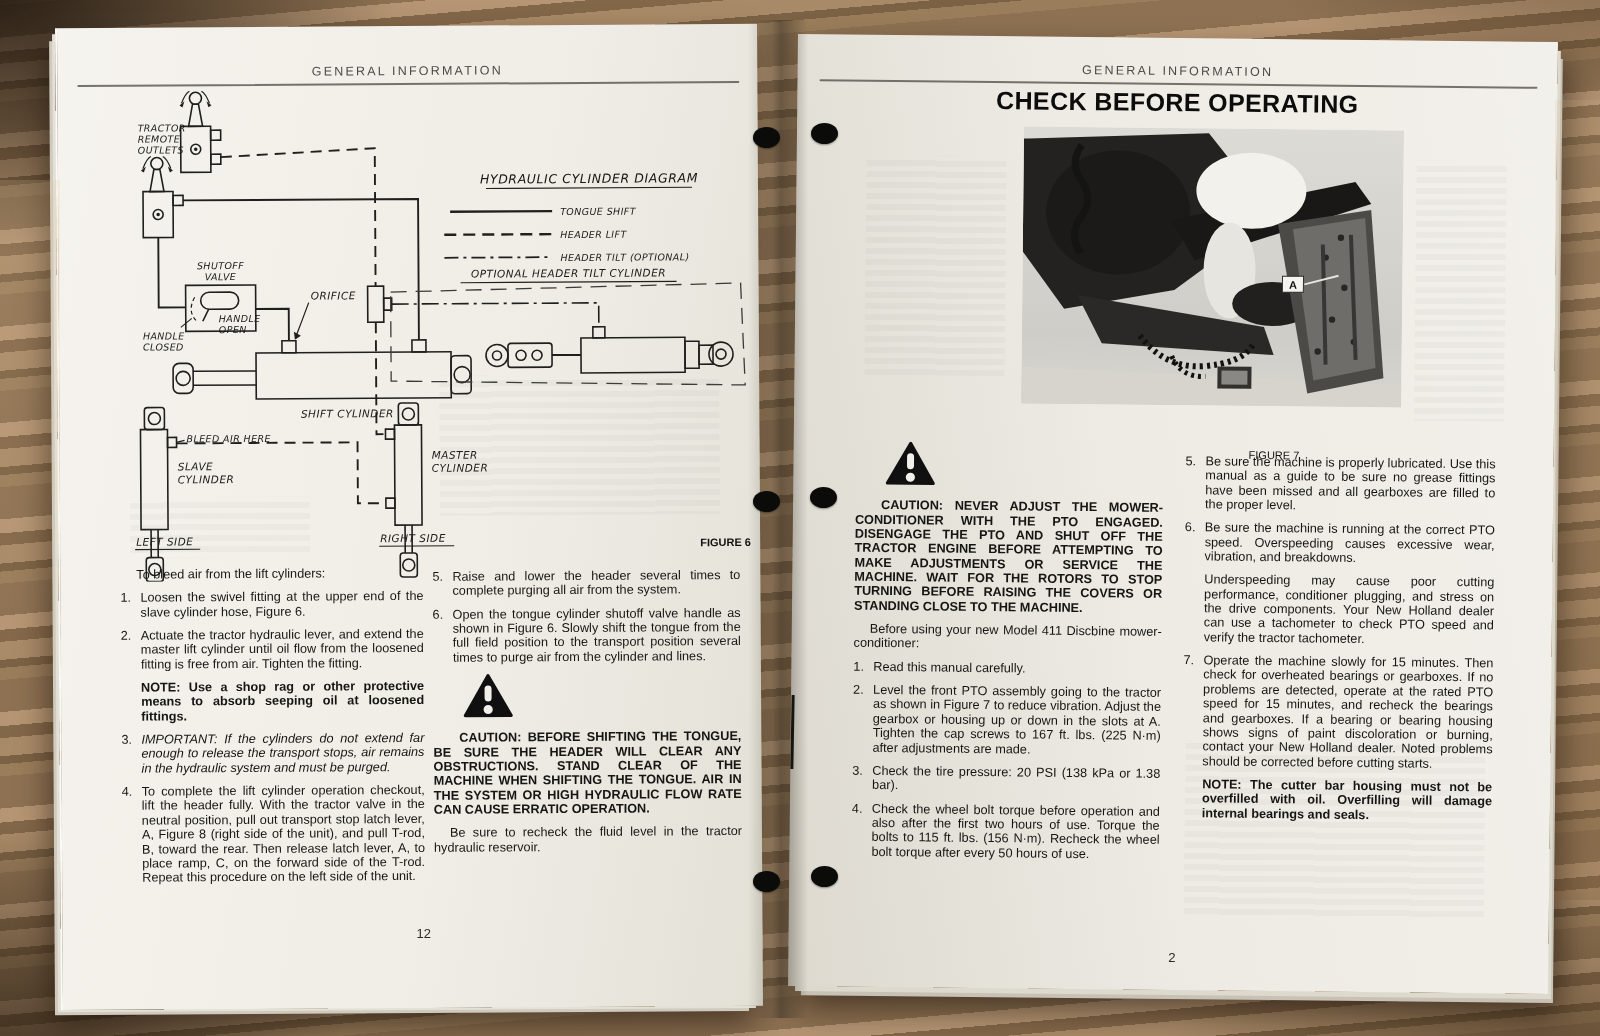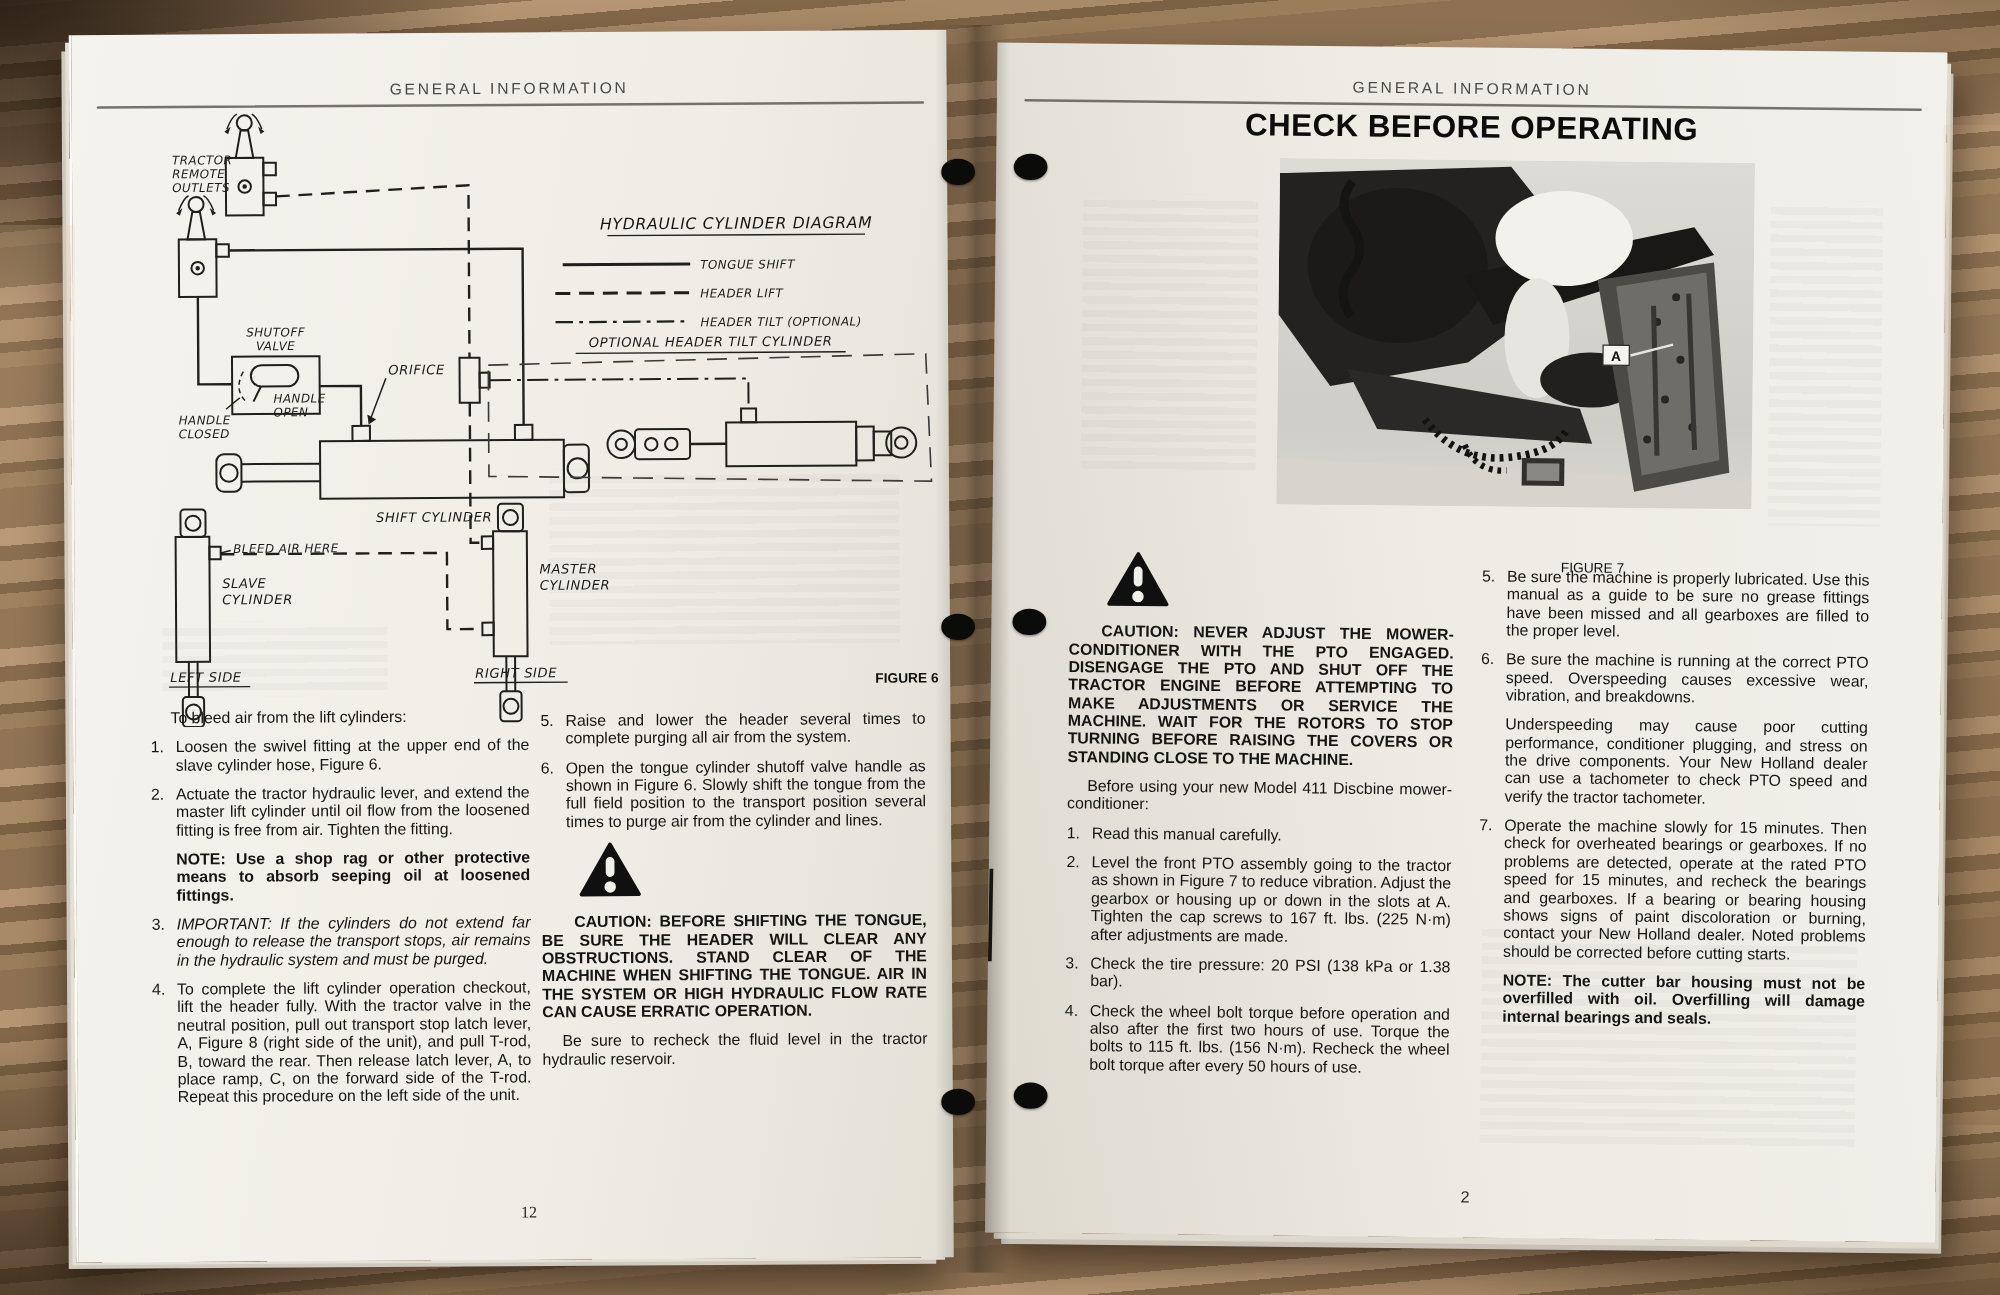--- a/index.html
+++ b/index.html
@@ -236,21 +236,21 @@
       <svg width="50" height="46" viewBox="0 0 50 46">
         <path d="M25,2 L48,42 L2,42 Z" fill="#101010" stroke="#101010" stroke-width="3" stroke-linejoin="round"></path>
         <rect x="21.5" y="12" width="7" height="16" rx="3.5" fill="#f2f0ea"></rect>
         <circle cx="25" cy="36" r="4.6" fill="#f2f0ea"></circle>
       </svg>
     </div>
     <p class="caution-text">CAUTION: BEFORE SHIFTING THE TONGUE, BE SURE THE HEADER WILL CLEAR ANY OBSTRUCTIONS. STAND CLEAR OF THE MACHINE WHEN SHIFTING THE TONGUE. AIR IN THE SYSTEM OR HIGH HYDRAULIC FLOW RATE CAN CAUSE ERRATIC OPERATION.</p>
     <p class="indent">Be sure to recheck the fluid level in the tractor hydraulic reservoir.</p>
   </div>
 
-  <div class="pagenum" style="left:354px;top:936px;font-family:Liberation Serif, serif;">12</div>
+  <div class="pagenum" style="left:354px;top:900px;">12</div>
 </div>
 
 <div class="page page-right">
   <div class="running-head" style="top:26px;">GENERAL INFORMATION</div>
   <div class="head-rule" style="top:45px;left:22px;right:20px;"></div>
   <div class="title" style="top:50px;">CHECK BEFORE OPERATING</div>
 
   <div class="photo-frame" style="left:227px;top:90px;">
     <svg width="380" height="277" viewBox="0 0 380 277">
       <defs>

